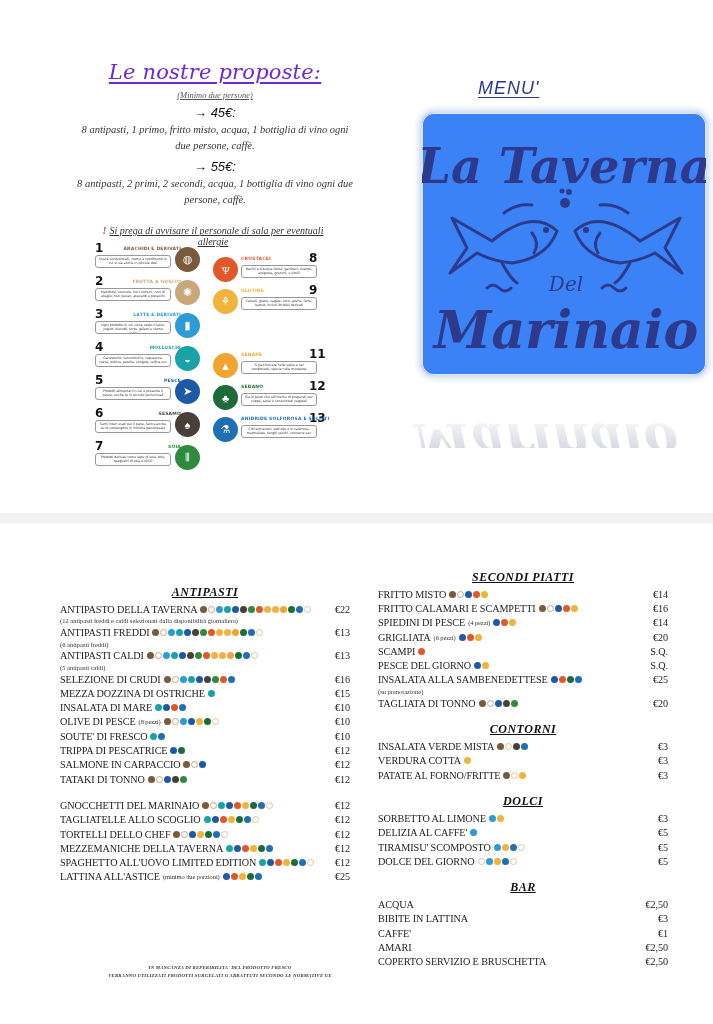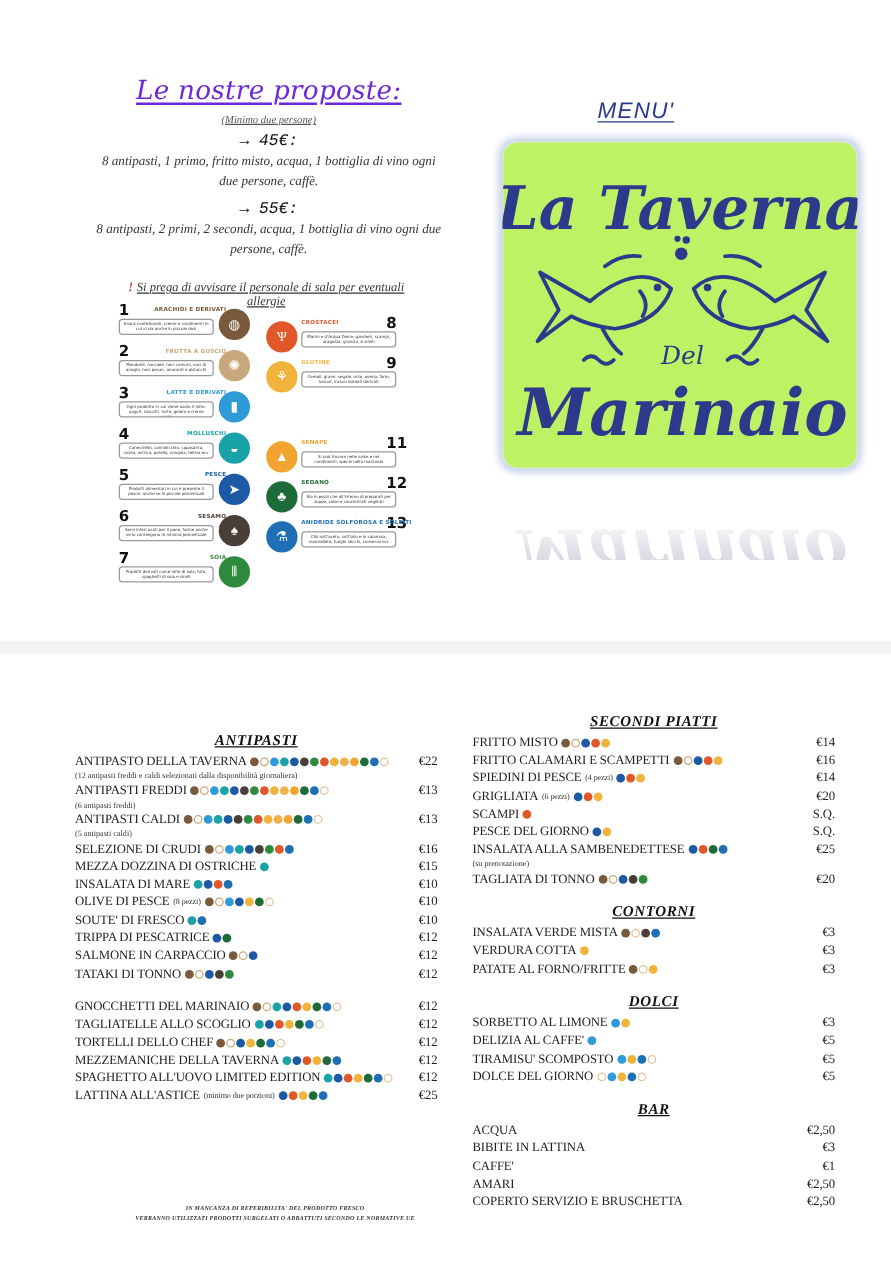--- a/index.html
+++ b/index.html
@@ -7,37 +7,37 @@
   body { position: relative; font-family: "Liberation Serif", serif; color: #222; }
 
   
   .page1 { position: absolute; left: 0; top: 0; width: 713px; height: 513px; background: #fff; }
   .separator { position: absolute; left: 0; top: 513px; width: 713px; height: 10px; background: #f2f2f2; }
   .page2 { position: absolute; left: 0; top: 523px; width: 713px; height: 501px; background: #fff; }
 
   .proposte { position: absolute; left: 75px; top: 60px; width: 280px; text-align: center; font-style: italic; }
   .proposte .title { font-family: "DejaVu Serif", serif; font-style: italic; font-size: 21px; text-decoration: underline; text-underline-offset: 3px; color: #6d28d9; letter-spacing: 0.2px; }
   .proposte .minimo { font-size: 8.5px; color: #555; margin-top: 6px; text-decoration: underline; }
-  .proposte .price { font-family: Liberation Mono, monospace; font-size: 13px; margin-top: 5px; color: #111; }
+  .proposte .price { font-family: Liberation Sans, sans-serif; font-size: 13px; margin-top: 5px; color: #111; }
   .proposte .desc { font-size: 10.5px; line-height: 16px; color: #333; margin-top: 2px; padding: 0 2px; }
 
   .allergy-note { position: absolute; left: 88px; top: 225px; width: 250px; text-align: center; font-style: italic; font-size: 10px; color: #333; }
   .allergy-note .bang { color: #c0392b; font-weight: bold; margin-right: 3px; }
   .allergy-note .txt { text-decoration: underline; }
 
   .allergen-chart { position: absolute; left: 93px; top: 243px; width: 242px; height: 235px; }
   .al-item { position: absolute; width: 118px; height: 30px; }
   .al-num { position: absolute; font-family: "DejaVu Sans", sans-serif; font-weight: bold; font-size: 12px; color: #111; }
   .al-name { position: absolute; font-family: "DejaVu Sans", sans-serif; font-weight: bold; font-size: 4.5px; letter-spacing: 0.2px; white-space: nowrap; }
   .al-box { position: absolute; width: 76px; height: 13px; border: 1px solid #999; border-radius: 3px; font-family: "DejaVu Sans", sans-serif; font-size: 3.2px; line-height: 4px; color: #333; padding: 1px 3px; text-align: center; overflow: hidden; background: #fff; }
   .al-circle { position: absolute; width: 25px; height: 25px; border-radius: 50%; display: flex; align-items: center; justify-content: center; color: #fff; font-size: 11px; }
 
   .menu-title { position: absolute; left: 478px; top: 62px; font-family: Liberation Sans, sans-serif; font-style: italic; font-size: 18px; color: #2a3990; text-decoration: underline; text-underline-offset: 3px; letter-spacing: 1px; margin-top: 16px; }
 
-  .logo-box { position: absolute; left: 402px; top: 113px; width: 284px; height: 262px; background: #bef264; border-radius: 12px; box-shadow: 0 0 6px 3px #c9d3ec, inset 0 0 0 1px #dfe5f3; }
+  .logo-box { position: absolute; left: 422px; top: 113px; width: 284px; height: 262px; background: #3b82f6; border-radius: 12px; box-shadow: 0 0 6px 3px #c9d3ec, inset 0 0 0 1px #dfe5f3; }
   .logo-box svg { position: absolute; left: 0; top: 0; }
   .logo-reflection { position: absolute; left: 402px; top: 378px; width: 284px; height: 70px; overflow: hidden; }
 
   
   .col { position: absolute; font-family: "Liberation Serif", serif; }
   .col-left { left: 60px; top: 585px; width: 290px; }
   .col-right { left: 378px; top: 570px; width: 290px; }
   .section-title { text-align: center; font-weight: bold; font-style: italic; font-size: 12px; text-decoration: underline; color: #111; letter-spacing: 0.5px; margin-bottom: 2px; }
   .row { display: flex; align-items: center; height: 14.3px; font-size: 10.2px; color: #222; letter-spacing: -0.1px; white-space: nowrap; }
   .row .name { flex: 0 0 auto; }

